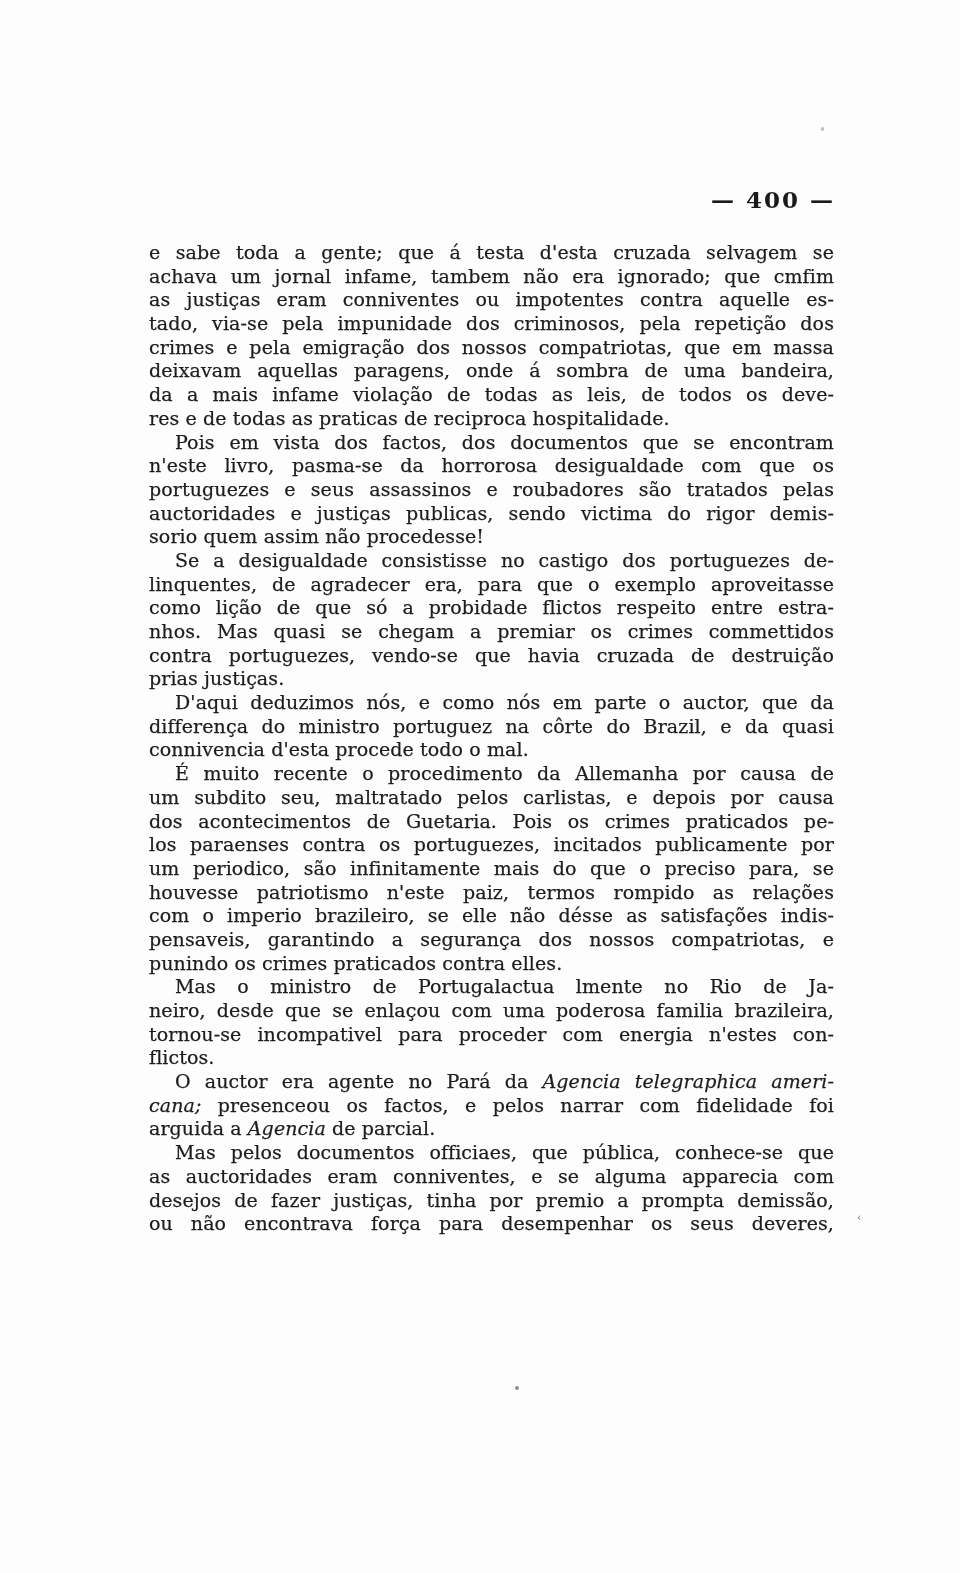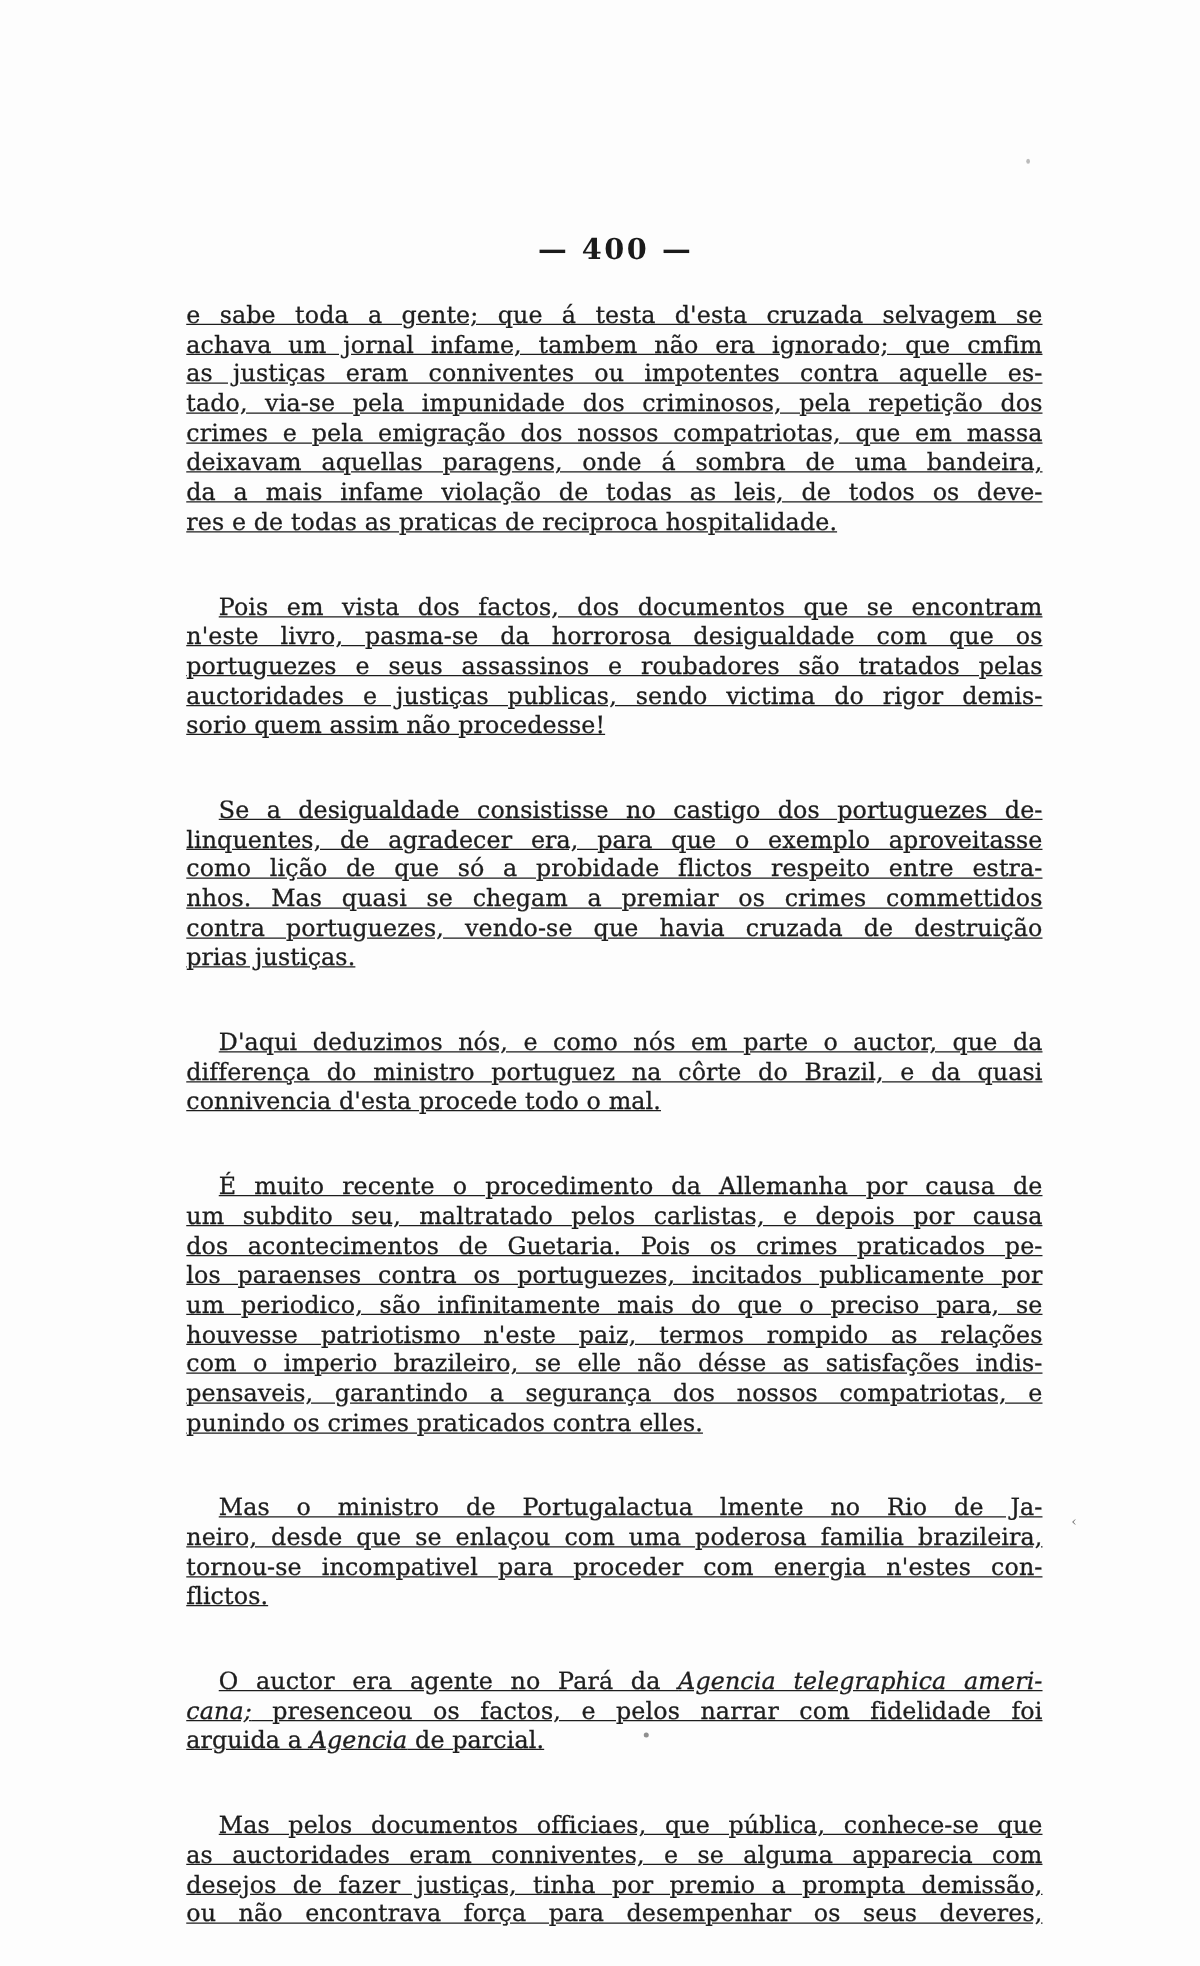--- a/index.html
+++ b/index.html
@@ -9,45 +9,45 @@
     position: relative;
     font-family: "DejaVu Serif", "Liberation Serif", serif;
     overflow: hidden;
   }
   .page {
     position: absolute; inset: 0;
   }
   .page-number {
     position: absolute;
     top: 186px; left: 150px; width: 685px;
-    text-align: center;
+    text-align: right;
     font-size: 23px;
     font-weight: 600;
     letter-spacing: 2px;
     color: #1a1a1a;
   }
   .text-block {
     position: absolute;
     left: 149px; top: 241px; width: 685px;
     font-size: 19px;
     line-height: 23.7px;
     color: #1d1d1d;
     -webkit-text-stroke: 0.25px #1d1d1d;
     letter-spacing: 0.1px;
   }
-  .para { margin: 0; text-decoration: underline; }
+  .para { margin: 0; }
   .line {
     text-align: justify;
     text-align-last: justify;
     height: 23.7px;
   }
   .line.last {
     text-align-last: left;
   }
-  .para.indent .line:first-child { text-indent: 26px; margin-top: 44px; }
+  .para.indent .line:first-child { text-indent: 26px; }
   .seg.i { font-style: italic; }
   .speck {
     position: absolute;
     background: #6a6a6a;
     border-radius: 50%;
   }
   .speck.glyph {
     background: none;
     color: #555;
     font-size: 11px;

